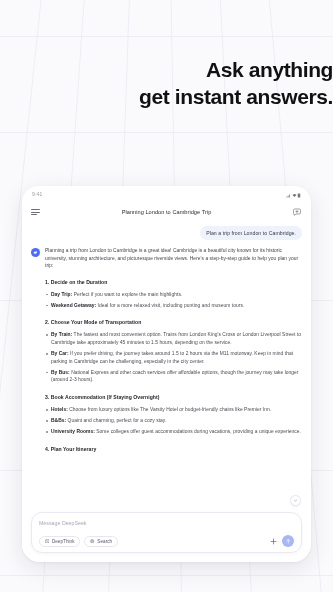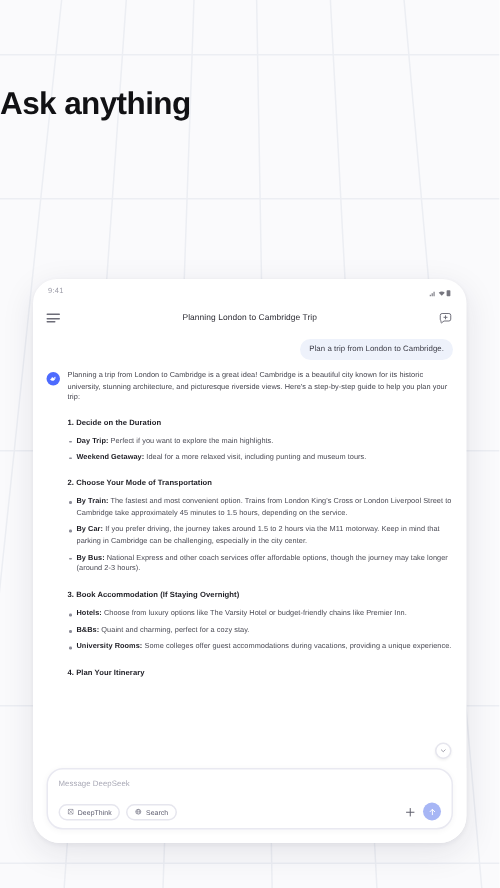--- a/index.html
+++ b/index.html
@@ -37,21 +37,21 @@
     height: 1px;
     background: #eceef3;
   }
 
   
   .headline {
     position: absolute;
     top: 56px;
     left: 0;
     width: 333px;
-    text-align: left;
+    text-align: right;
     color: #111114;
     font-size: 21px;
     line-height: 27px;
     font-weight: bold;
     letter-spacing: -0.4px;
     z-index: 3;
   }
 
   
   .phone {
@@ -311,20 +311,21 @@
   <div class="v" style="left:296px;transform: rotate(-5deg);"></div>
   <div class="h" style="top:36px;"></div>
   <div class="h" style="top:132px;"></div>
   <div class="h" style="top:300px;"></div>
   <div class="h" style="top:470px;"></div>
   <div class="h" style="top:575px;"></div>
 </div>
 
 <div class="headline">
   <div>Ask anything</div>
+  <div>get instant answers.</div>
 </div>
 
 <div class="phone">
 
   <div class="statusbar">
     <span class="status-time">9:41</span>
     <span class="status-icons">
       <span class="sig">
         <svg width="5" height="5" viewBox="0 0 10 10">
             <path d="M1 7h1.5v2H1zM3.5 5H5v4H3.5zM6 3h1.5v6H6z" fill="#76767f"></path>

